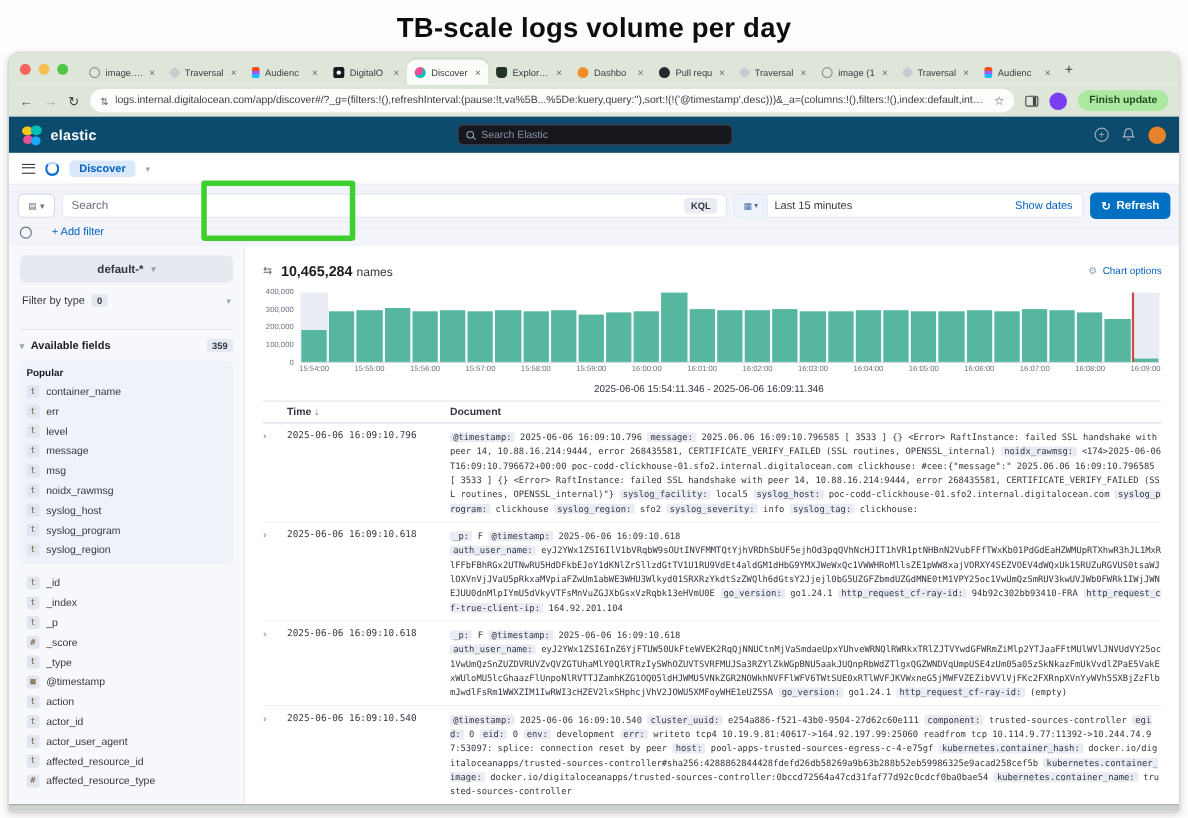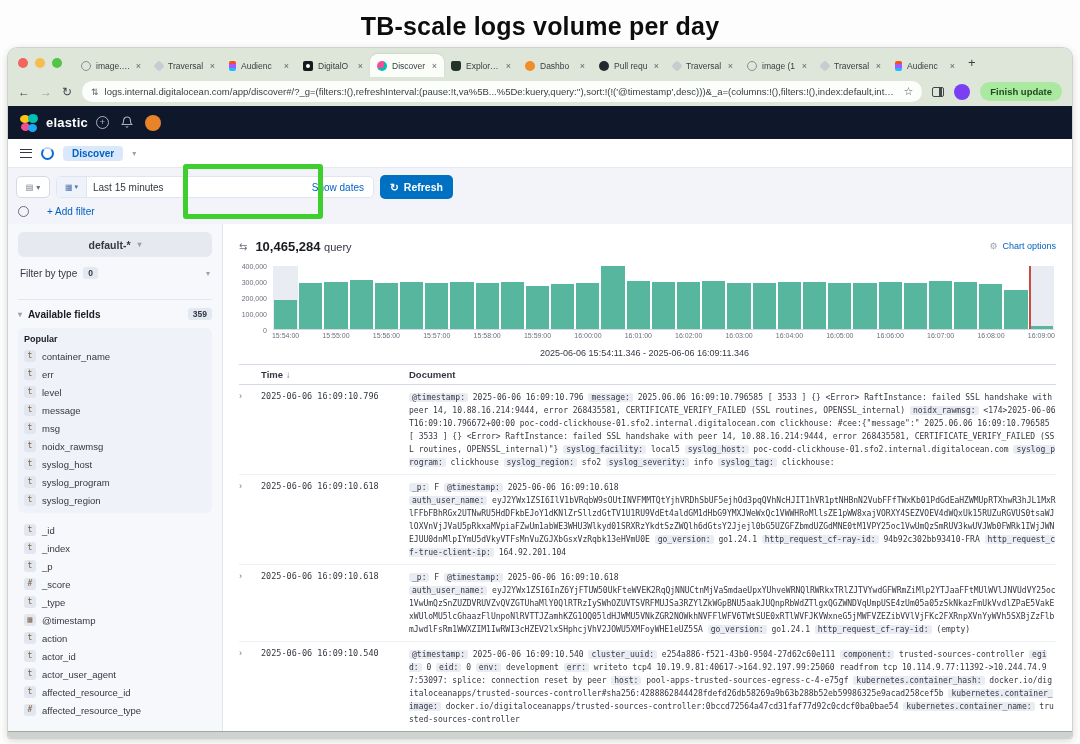--- a/index.html
+++ b/index.html
@@ -31,21 +31,21 @@
   .urlbar{height:29px;background:#dee6da;display:flex;align-items:center;gap:10px;padding:0 10px;flex:0 0 auto}
   .navi{color:#44474a;font-size:12px}
   .navi.dis{color:#9aa29b}
   .urlpill{flex:1;height:21px;background:#fcfefb;border-radius:11px;display:flex;align-items:center;gap:6px;padding:0 9px;min-width:0}
   .urltxt{flex:1;font-size:9.5px;color:#3c4043;white-space:nowrap;overflow:hidden;text-overflow:ellipsis;font-family:"Liberation Sans",sans-serif}
   .sidepanel{width:12px;height:10px;border:1.4px solid #44474a;border-radius:2px;position:relative}
   .sidepanel::after{content:"";position:absolute;right:1px;top:0;bottom:0;width:3px;background:#44474a}
   .pavatar{width:16px;height:16px;border-radius:50%;background:#7a3ff2}
   .finish{height:19px;background:#abe8a0;border-radius:10px;color:#1d4d1c;font-size:9.5px;font-weight:bold;display:flex;align-items:center;padding:0 10px;white-space:nowrap}
   
-  .eheader{height:33px;background:#0f172a;display:flex;align-items:center;padding:0 12px;gap:8px;flex:0 0 auto}
+  .eheader{height:33px;background:#0c4a6e;display:flex;align-items:center;padding:0 12px;gap:8px;flex:0 0 auto}
   .elogo{width:18px;height:18px;position:relative;flex:0 0 auto}
   .elogo i{position:absolute;border-radius:50%}
   .elogo .b1{width:10px;height:8px;left:0;top:1px;background:#fec514}
   .elogo .b2{width:10px;height:9px;right:0;top:0;background:#00bfb3}
   .elogo .b3{width:9px;height:8px;left:1px;bottom:1px;background:#f04e98}
   .elogo .b4{width:9px;height:8px;right:1px;bottom:0;background:#1ba9f5}
   .ename{color:#fff;font-size:13px;font-weight:bold;letter-spacing:.2px}
   .esearch{width:250px;height:19px;margin:0 auto;background:#16181d;border:1px solid #3c414b;border-radius:5px;display:flex;align-items:center;gap:6px;padding:0 7px;color:#8d95a3;font-size:9.5px}
   .icn-search{width:7px;height:7px;border:1.2px solid #98a2b3;border-radius:50%;position:relative;display:inline-block;flex:0 0 auto}
   .icn-search::after{content:"";position:absolute;width:4px;height:1.2px;background:#98a2b3;transform:rotate(45deg);right:-3px;bottom:-1px}
@@ -214,20 +214,24 @@
     </div>
 
     <div class="eheader">
       <span class="elogo">
           <i class="b1"></i>
           <i class="b2"></i>
           <i class="b3"></i>
           <i class="b4"></i>
         </span>
       <span class="ename">elastic</span>
+      <div class="esearch">
+        <span class="icn-search"></span>
+        <span>Search Elastic</span>
+      </div>
       <div class="ehicons">
         <span class="circplus">+</span>
         <svg width="12" height="13" viewBox="0 0 12 13">
             <path d="M6 1a3.4 3.4 0 0 0-3.4 3.4c0 3-1.3 4.1-1.3 4.1h9.4s-1.3-1.1-1.3-4.1A3.4 3.4 0 0 0 6 1zM4.8 10.4a1.3 1.3 0 0 0 2.4 0" fill="none" stroke="#aab0bb" stroke-width="1.1"></path>
           </svg>
         <span class="oavatar"></span>
       </div>
     </div>
 
     <div class="apptool">
@@ -235,20 +239,24 @@
       <span class="spin"></span>
       <span class="crumb">Discover</span>
       <span class="chev">▾</span>
     </div>
 
     <div class="querybar">
       <div class="sqbtn">
           <span>▤</span>
           <span>▾</span>
         </div>
+      <div class="sinput">
+        <span>Search</span>
+        <span class="kql">KQL</span>
+      </div>
       <div class="dpick">
         <span class="calbox">
             <span>▦</span>
             <span style="font-size:7px">▾</span>
           </span>
         <span>Last 15 minutes</span>
         <span class="showdates">Show dates</span>
       </div>
       <div class="refresh">
           <span>↻</span>
@@ -362,21 +370,21 @@
             <div class="fld">
               <span class="ficon">#</span>
               <span>affected_resource_type</span>
             </div>
           </div>
       </div>
 
       <div class="main">
         <div class="hitsrow">
           <span style="color:#69707d;font-size:10px">⇆</span>
-          <span class="hitsnum"><span>10,465,284</span> <span class="hitssfx">query</span></span>
+          <span class="hitsnum"><span>10,465,284</span> <span class="hitssfx">names</span></span>
           <span class="chartopts">
               <span class="gear">⚙</span>
               <span>Chart options</span>
             </span>
         </div>
 
         <div class="chartwrap">
           <div class="ylabels" id="ylabels">
               <div style="top: 0%;">400,000</div>
               <div style="top: 25%;">300,000</div>

